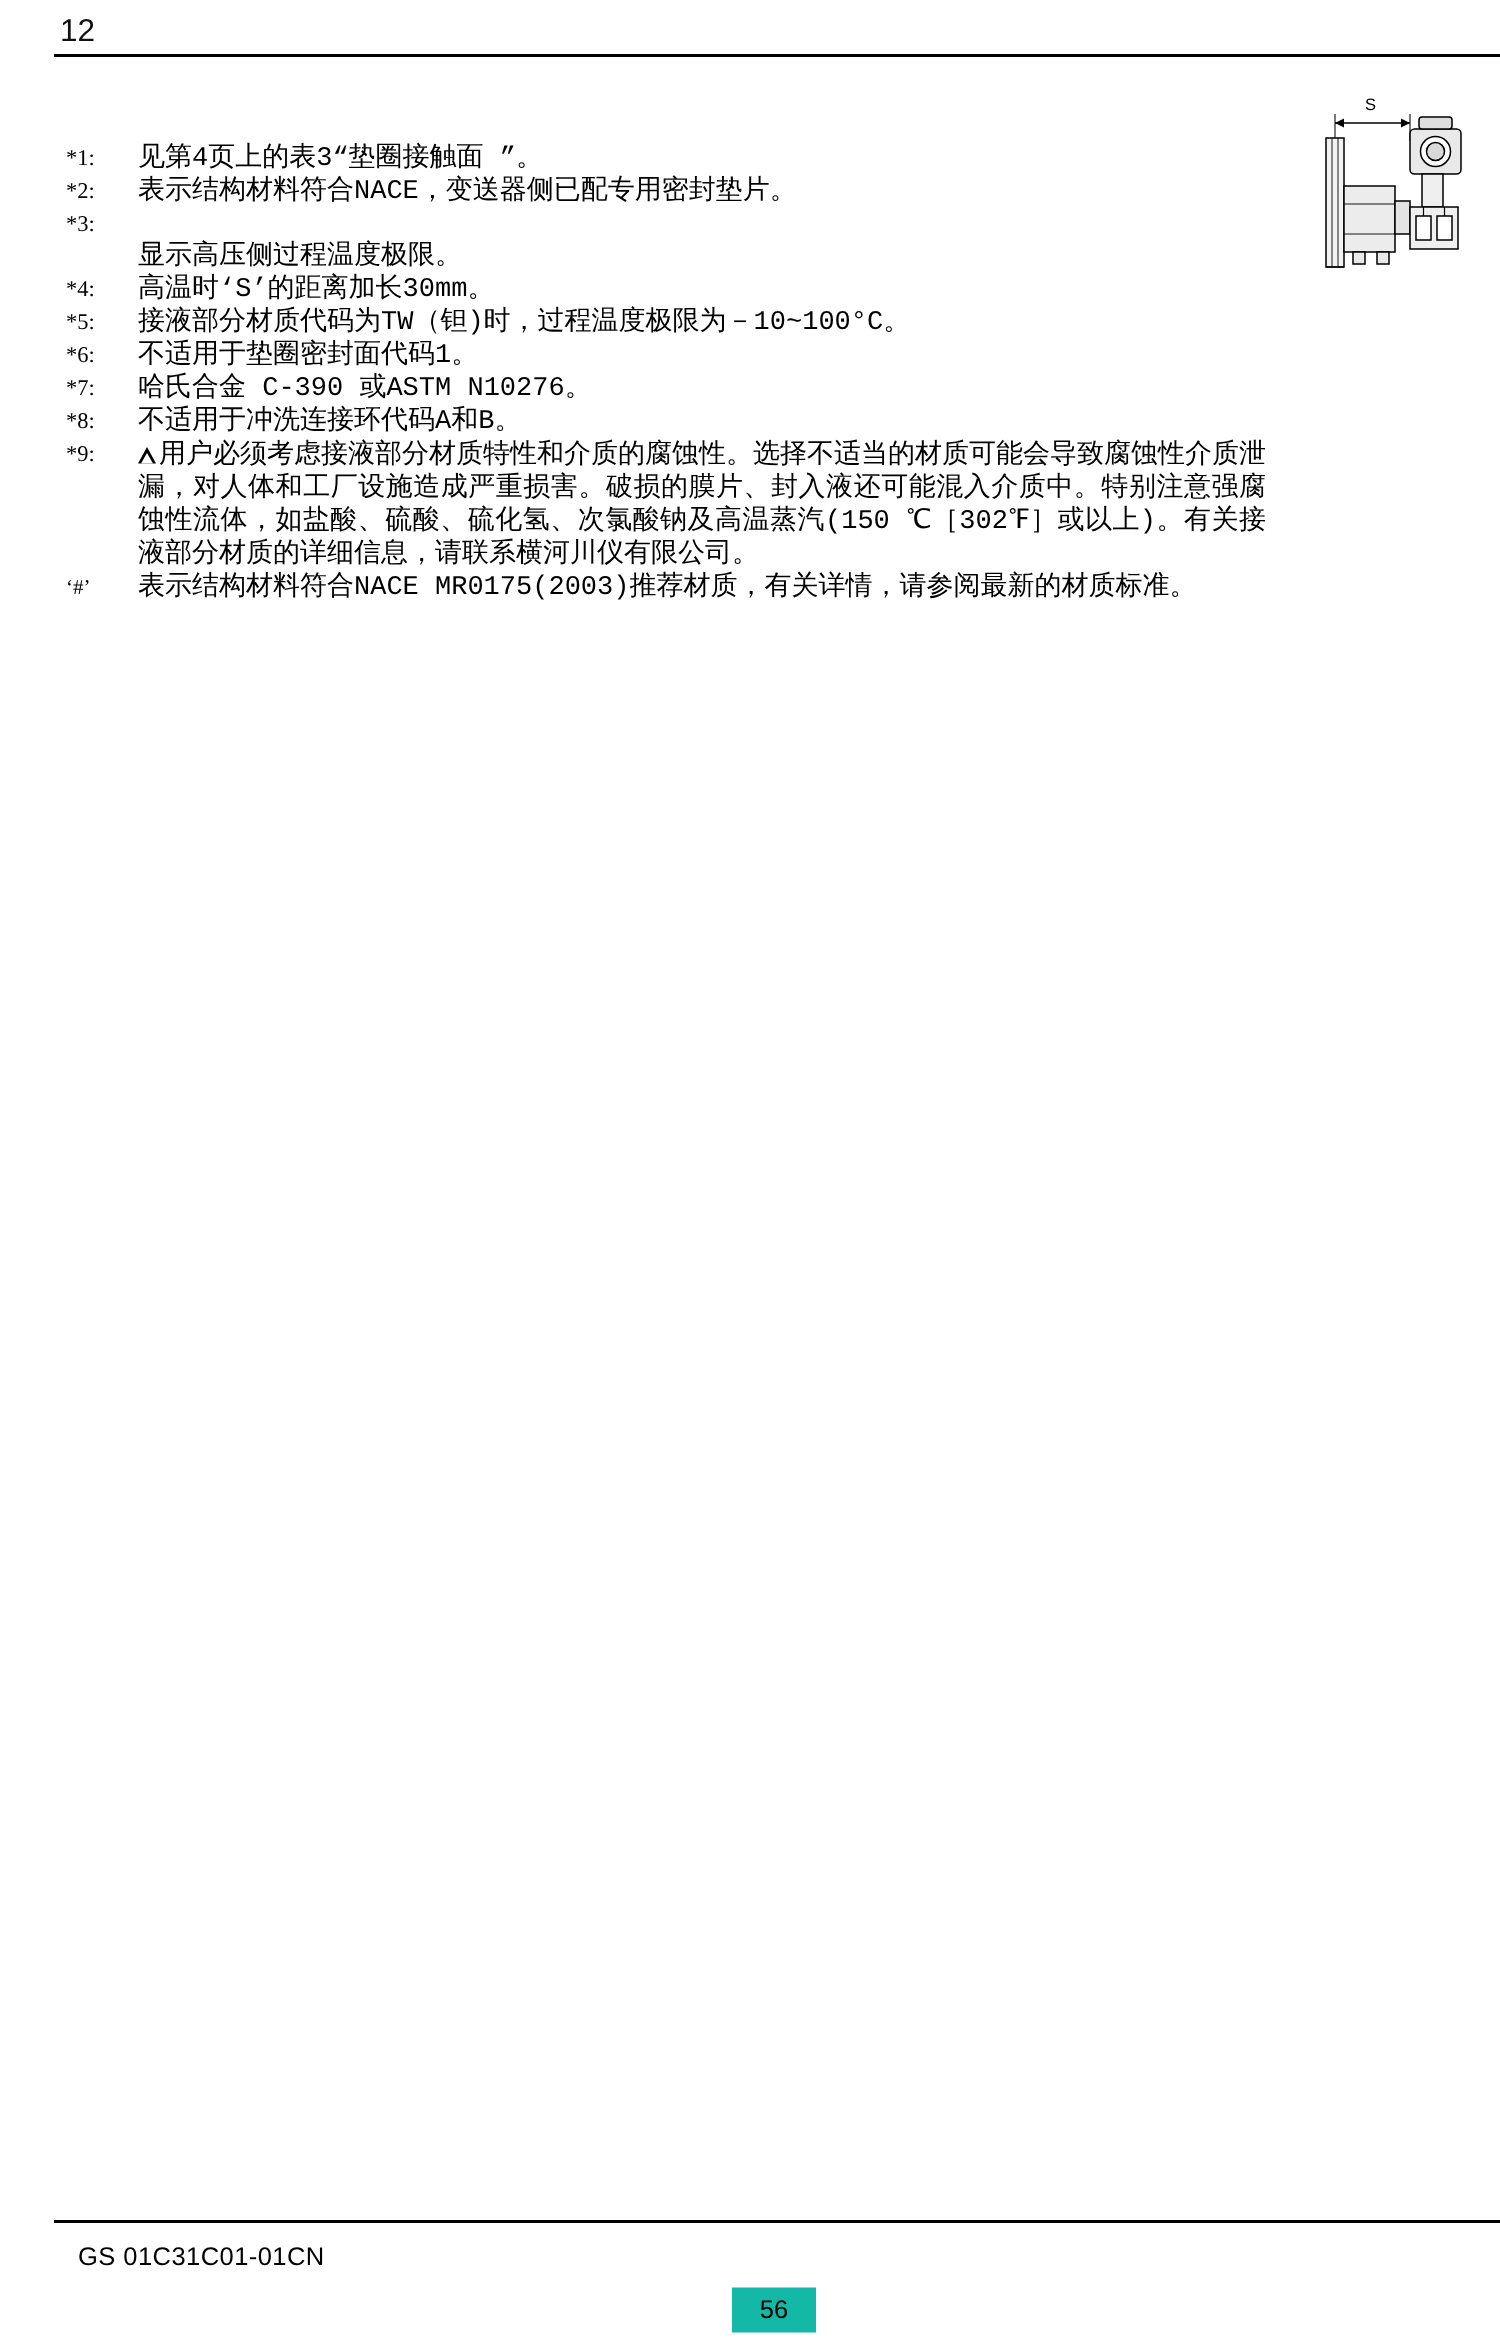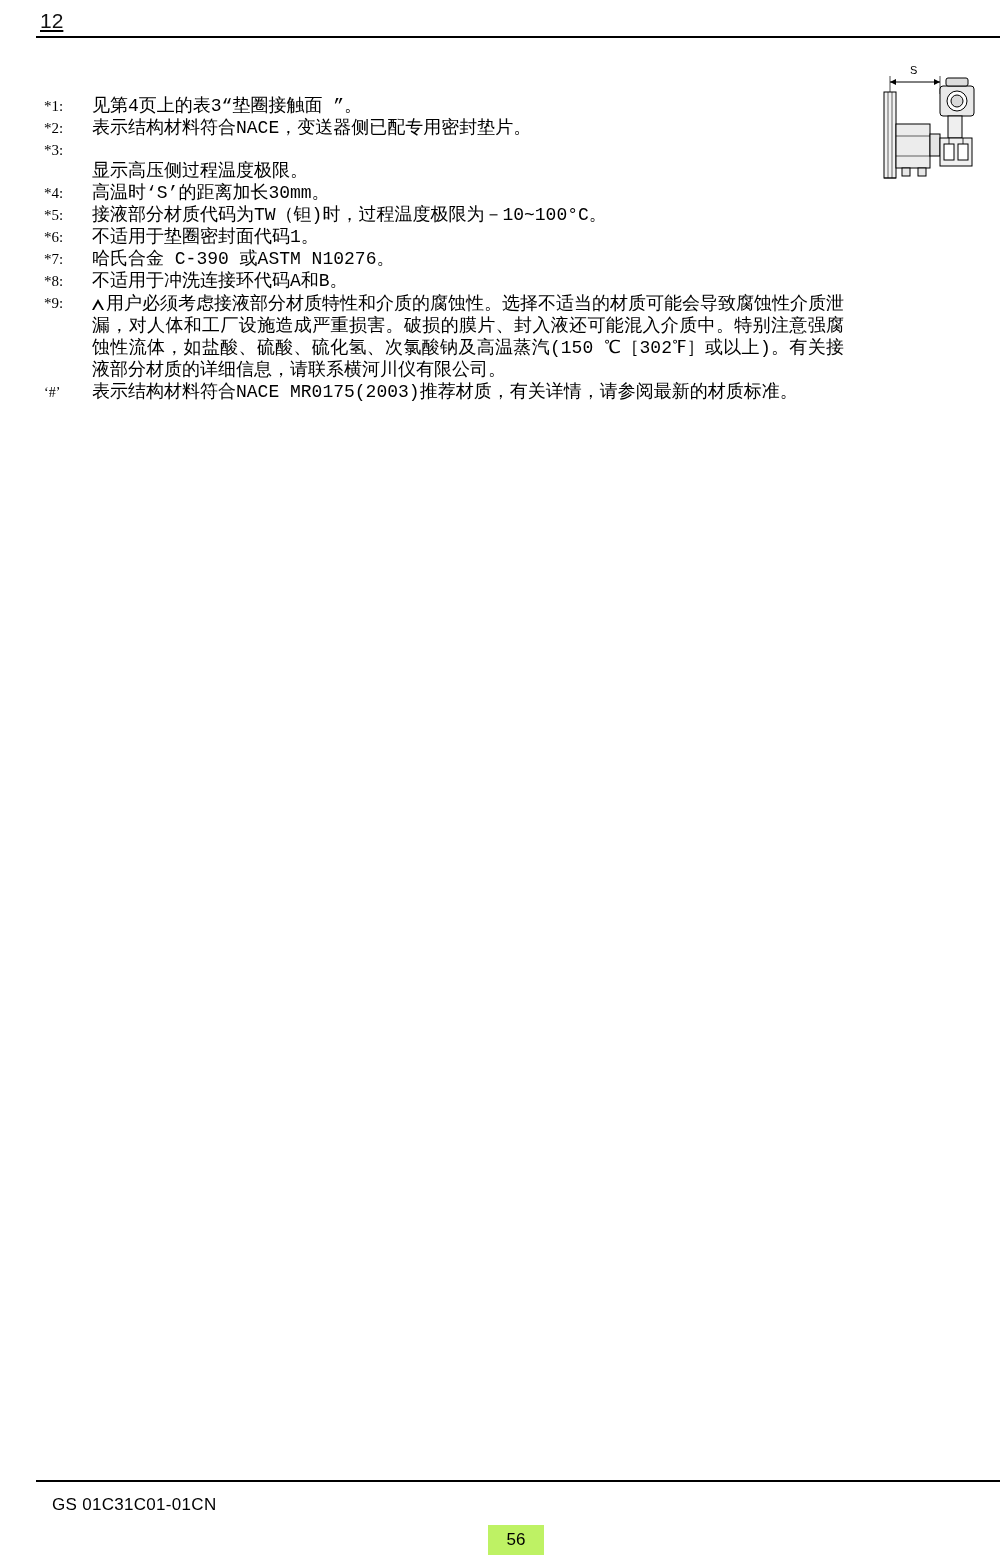--- a/index.html
+++ b/index.html
@@ -15,21 +15,20 @@
     color: #000000;
     overflow: hidden;
   }
 
   
   .page-header {
     position: absolute;
     left: 36px;
     top: 8px;
     width: 964px;
-    text-decoration: underline;
   }
   .page-number-top {
     font-family: "Liberation Sans", sans-serif;
     font-size: 21px;
     line-height: 26px;
     padding-left: 4px;
     color: #111;
   }
   .header-rule {
     border-bottom: 2px solid #000;
@@ -129,21 +128,21 @@
     font-size: 17px;
     letter-spacing: 0.3px;
     text-align: center;
   }
   .page-box {
     position: absolute;
     left: 488px;
     top: 1525px;
     width: 56px;
     height: 30px;
-    background: #bef264;
+    background: #14b8a6;
     display: flex;
     align-items: center;
     justify-content: center;
     font-family: "Liberation Sans", sans-serif;
     font-size: 17px;
     color: #000;
   }
 </style>
 </head>
 <body>

